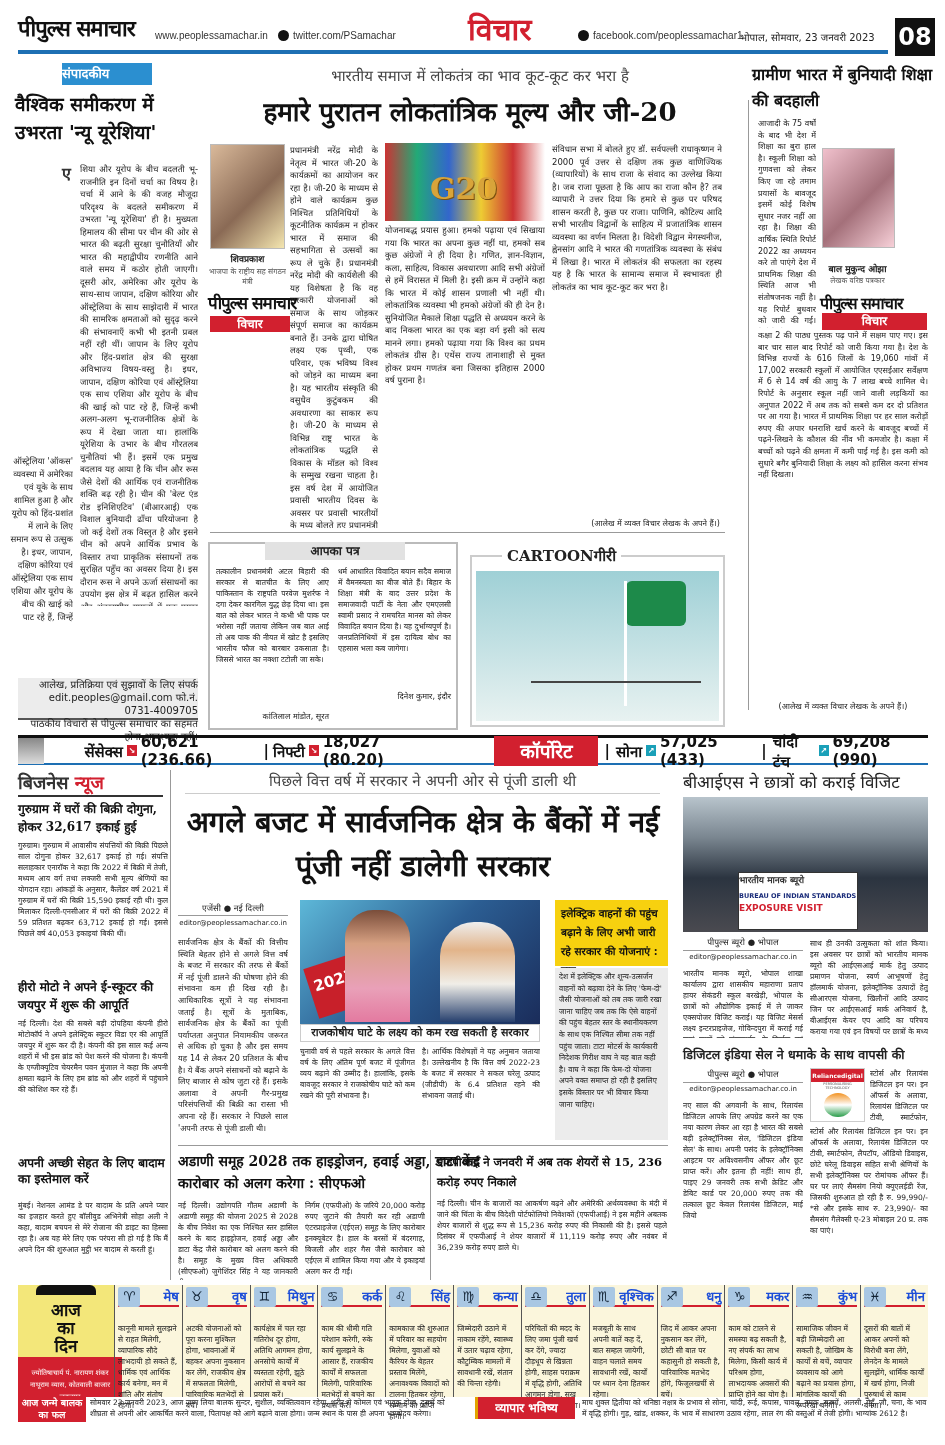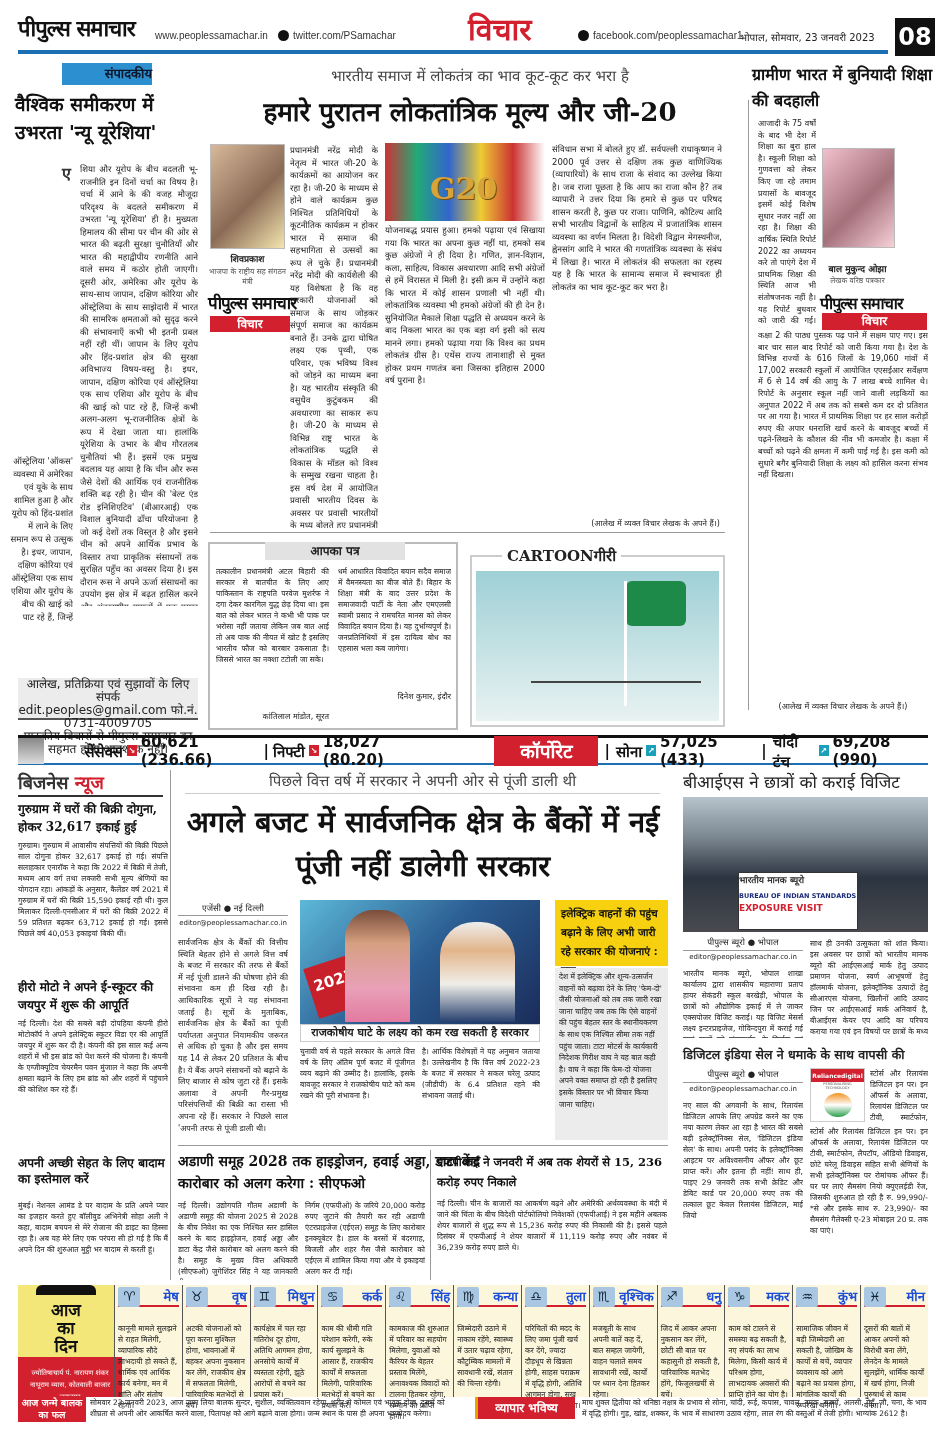--- a/index.html
+++ b/index.html
@@ -9,21 +9,21 @@
 .masthead{left:18px;top:12px;font-size:22px;font-weight:bold;color:#111;font-family:"DejaVu Serif",serif;letter-spacing:-1px}
 .tiny{font-size:10px;color:#333;font-family:"Liberation Sans",sans-serif}
 .hdr-url{left:155px;top:30px}
 .tw{left:278px;top:30px;display:flex;align-items:center;gap:4px}
 .ico-circle{width:11px;height:11px;border-radius:50%;background:#111;display:inline-block}
 .section-title{left:468px;top:8px;font-size:30px;font-weight:bold;color:#d2202f;font-family:"DejaVu Serif",serif}
 .fb{left:578px;top:30px;display:flex;align-items:center;gap:4px}
 .dateline{left:740px;top:30px;font-size:10px}
 .pgno{left:895px;top:18px;width:40px;height:38px;background:#111;color:#fff;font-size:24px;font-weight:bold;text-align:center;line-height:38px}
 .hrule{left:18px;top:50px;width:870px;height:4px;background:#1d6fb3}
-.box-blue{background:#2b8fd0;color:#0f172a;font-weight:bold;text-align:right}
+.box-blue{background:#2b8fd0;color:#ffffff;font-weight:bold;text-align:left}
 .headline{font-family:"DejaVu Serif",serif;font-weight:bold;color:#111}
 .col{font-size:8.5px;line-height:12.5px;text-align:justify;color:#222;overflow:hidden}
 .sub{color:#444;font-family:"DejaVu Serif",serif}
 .photo{background:linear-gradient(135deg,#d9b99a,#8a6a55 55%,#f4e6b0);border:1px solid #bbb}
 .cap{font-size:9px;text-align:center;color:#222}
 .vline{width:1px;background:#999}
 .hl{height:1px;background:#999}
 .redbar{background:#d2202f;color:#fff;font-weight:bold;text-align:center;font-family:"DejaVu Serif",serif}
 .ticker{left:18px;top:735px;width:910px;height:30px;display:flex;align-items:center;font-size:15px;font-weight:bold;color:#111;border-top:3px solid #111;border-bottom:2px solid #1d6fb3}
 .arrow-down{display:inline-block;width:11px;height:11px;background:#d2202f;color:#fff;font-size:8px;line-height:11px;text-align:center;margin:0 4px}
@@ -55,21 +55,21 @@
   <div class="abs dateline">भोपाल, सोमवार, 23 जनवरी 2023</div>
   <div class="abs pgno">08</div>
   <div class="abs hrule"></div>
 </div>
 
 <div class="abs box-blue" style="left:62px;top:63px;width:90px;height:22px;font-size:13px;line-height:22px">संपादकीय</div>
 <div class="abs headline" style="left:15px;top:90px;width:185px;font-size:19px;line-height:28px">वैश्विक समीकरण में उभरता 'न्यू यूरेशिया'</div>
 <div class="abs headline" style="left:62px;top:162px;font-size:16px;color:#333">ए</div>
 <div class="abs col" style="left:80px;top:163px;width:118px;height:443px">शिया और यूरोप के बीच बदलती भू-राजनीति इन दिनों चर्चा का विषय है। चर्चा में आने के की वजह मौजूदा परिदृश्य के बदलते समीकरण में उभरता 'न्यू यूरेशिया' ही है। मुख्यता हिमालय की सीमा पर चीन की ओर से भारत की बढ़ती सुरक्षा चुनौतियाँ और भारत की महाद्वीपीय रणनीति आने वाले समय में कठोर होती जाएगी। दूसरी ओर, अमेरिका और यूरोप के साथ-साथ जापान, दक्षिण कोरिया और ऑस्ट्रेलिया के साथ साझेदारी में भारत की सामरिक क्षमताओं को सुदृढ़ करने की संभावनाएँ कभी भी इतनी प्रबल नहीं रही थीं। जापान के लिए यूरोप और हिंद-प्रशांत क्षेत्र की सुरक्षा अविभाज्य विषय-वस्तु है। इधर, जापान, दक्षिण कोरिया एवं ऑस्ट्रेलिया एक साथ एशिया और यूरोप के बीच की खाई को पाट रहे हैं, जिन्हें कभी अलग-अलग भू-राजनीतिक क्षेत्रों के रूप में देखा जाता था। हालांकि यूरेशिया के उभार के बीच गौरतलब चुनौतियां भी हैं। इसमें एक प्रमुख बदलाव यह आया है कि चीन और रूस जैसे देशों की आर्थिक एवं राजनीतिक शक्ति बढ़ रही है। चीन की 'बेल्ट एंड रोड इनिशिएटिव' (बीआरआई) एक विशाल बुनियादी ढाँचा परियोजना है जो कई देशों तक विस्तृत है और इसने चीन को अपने आर्थिक प्रभाव के विस्तार तथा प्राकृतिक संसाधनों तक सुरक्षित पहुँच का अवसर दिया है। इस दौरान रूस ने अपने ऊर्जा संसाधनों का उपयोग इस क्षेत्र में बढ़त हासिल करने और अंतरराष्ट्रीय मामलों में एक प्रमुख खिलाड़ी के रूप में स्वयं को स्थापित करने के लिए किया है। इससे विभिन्न देशों के बीच तनाव भी जरूरी संतुलन के लिए चुनौती है।</div>
 <div class="abs" style="left:8px;top:455px;width:65px;height:170px;font-size:8.5px;line-height:13px;text-align:right;color:#222;overflow:hidden;font-family:'DejaVu Serif',serif">ऑस्ट्रेलिया 'ऑकस' व्यवस्था में अमेरिका एवं यूके के साथ शामिल हुआ है और यूरोप को हिंद-प्रशांत में लाने के लिए समान रूप से उत्सुक है। इधर, जापान, दक्षिण कोरिया एवं ऑस्ट्रेलिया एक साथ एशिया और यूरोप के बीच की खाई को पाट रहे हैं, जिन्हें कभी अलग-अलग भू-राजनीतिक क्षेत्रों के रूप में देखा जाता था।</div>
-<div class="abs grey" style="left:18px;top:678px;width:180px;height:42px;text-align:center;font-size:12px;line-height:13px;border-bottom:2px solid #555">
+<div class="abs grey" style="left:18px;top:678px;width:180px;height:42px;text-align:right;font-size:10px;line-height:13px;border-bottom:2px solid #555">
   <div>आलेख, प्रतिक्रिया एवं सुझावों के लिए संपर्क</div>
   <div>edit.peoples@gmail.com फो.नं. 0731-4009705</div>
   <div>पाठकीय विचारों से पीपुल्स समाचार का सहमत होना आवश्यक नहीं।</div>
 </div>
 
 <div class="abs sub" style="left:255px;top:65px;width:450px;text-align:center;font-size:15px">भारतीय समाज में लोकतंत्र का भाव कूट-कूट कर भरा है</div>
 <div class="abs headline" style="left:210px;top:92px;width:520px;font-size:26px;line-height:40px;text-align:center;white-space:nowrap">हमारे पुरातन लोकतांत्रिक मूल्य और जी-20</div>
 <div class="abs photo" style="left:210px;top:144px;width:75px;height:105px"></div>
 <div class="abs cap" style="left:205px;top:252px;width:85px;font-weight:bold">शिवप्रकाश</div>
 <div class="abs cap" style="left:205px;top:266px;width:85px;font-size:7.5px;color:#555">भाजपा के राष्ट्रीय सह संगठन मंत्री</div>

